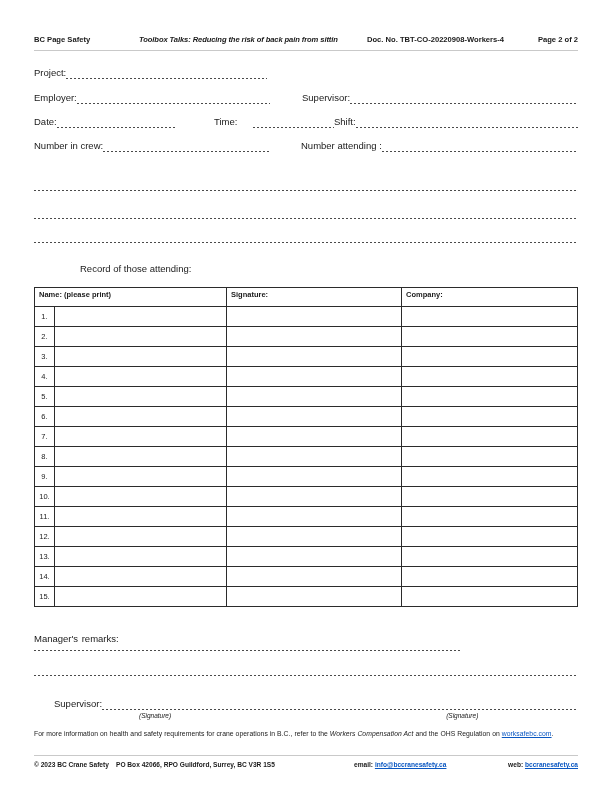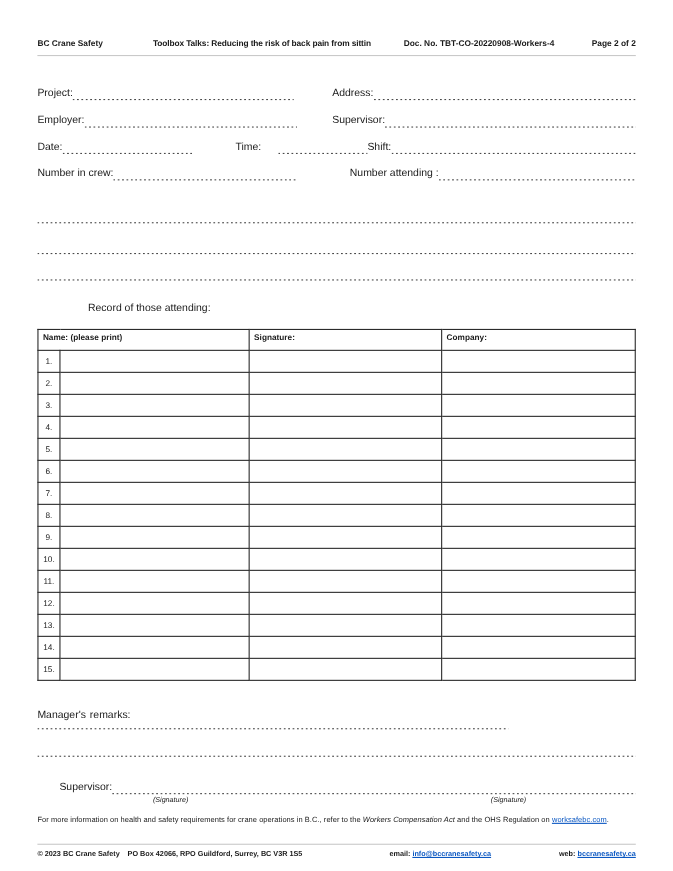--- a/index.html
+++ b/index.html
@@ -10,21 +10,21 @@
     background:#ffffff;
     font-family:"Liberation Sans", sans-serif;
     color:#1a1a1a;
     box-sizing:border-box;
     padding:35px 34px 0 34px;
     overflow:hidden;
   }
   
   .hdr { display:flex; align-items:baseline; font-size:7.6px; font-weight:bold; white-space:nowrap; }
   .hdr .org   { width:105px; }
-  .hdr .title { width:228px; letter-spacing:-0.1px; }
+  .hdr .title { width:228px; letter-spacing:-0.1px;font-style:italic; }
   .hdr .docno { width:147px; }
   .hdr .pg    { flex:1; text-align:right; }
   .hline { border:none; border-top:1px solid #c9c9c9; margin:6px 0 0 0; }
 
   
   .frow { display:flex; align-items:flex-end; }
   .lbl  { font-size:9.5px; white-space:nowrap; line-height:12px; }
   .dot  {
     flex:1; height:12px; min-width:10px;
     background-image:repeating-linear-gradient(to right,#4a4a4a 0 2px,transparent 2px 4px);
@@ -59,34 +59,30 @@
   .botbar .addr { flex:1; font-weight:bold; }
   .botbar .mail { width:142px; }
   .botbar .web  { width:82px; text-align:right; }
 </style>
 </head>
 <body>
 
 <div class="page">
 
   <div class="hdr">
-    <span class="org">BC Crane Safety</span>
+    <span class="org">BC Page Safety</span>
     <span class="title">Toolbox Talks: Reducing the risk of back pain from sittin</span>
     <span class="docno">Doc. No. TBT-CO-20220908-Workers-4</span>
     <span class="pg">Page 2 of 2</span>
   </div>
   <hr class="hline">
 
-  <div class="frow" style="margin-top:28px;">
+  <div class="frow" style="margin-top:16px;">
     <div class="grp" style="width:233px;">
       <span class="lbl">Project:</span>
-      <span class="dot"></span>
-    </div>
-    <div class="grp" style="flex:1; margin-left:35px;">
-      <span class="lbl">Address:</span>
       <span class="dot"></span>
     </div>
   </div>
 
   <div class="frow" style="margin-top:13px;">
     <div class="grp" style="width:236px;">
       <span class="lbl">Employer:</span>
       <span class="dot"></span>
     </div>
     <div class="grp" style="flex:1; margin-left:32px;">
@@ -108,21 +104,21 @@
       <span class="lbl">Shift:</span>
       <span class="dot"></span>
     </div>
   </div>
 
   <div class="frow" style="margin-top:12px;">
     <div class="grp" style="width:236px;">
       <span class="lbl">Number in crew:</span>
       <span class="dot"></span>
     </div>
-    <div class="grp" style="flex:1; margin-left:48px;">
+    <div class="grp" style="flex:1; margin-left:31px;">
       <span class="lbl">Number attending :</span>
       <span class="dot"></span>
     </div>
   </div>
 
   <div class="frow" style="margin-top:27px;">
     <span class="dot"></span>
   </div>
   <div class="fullline" style="margin-top:27px;"></div>
   <div class="fullline" style="margin-top:23px;"></div>

